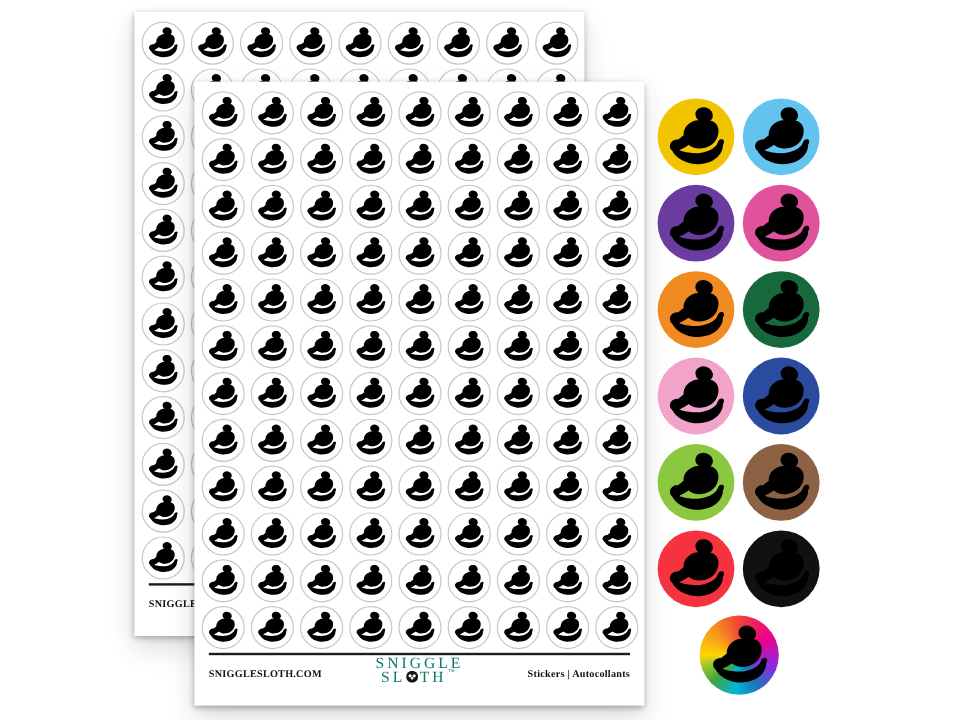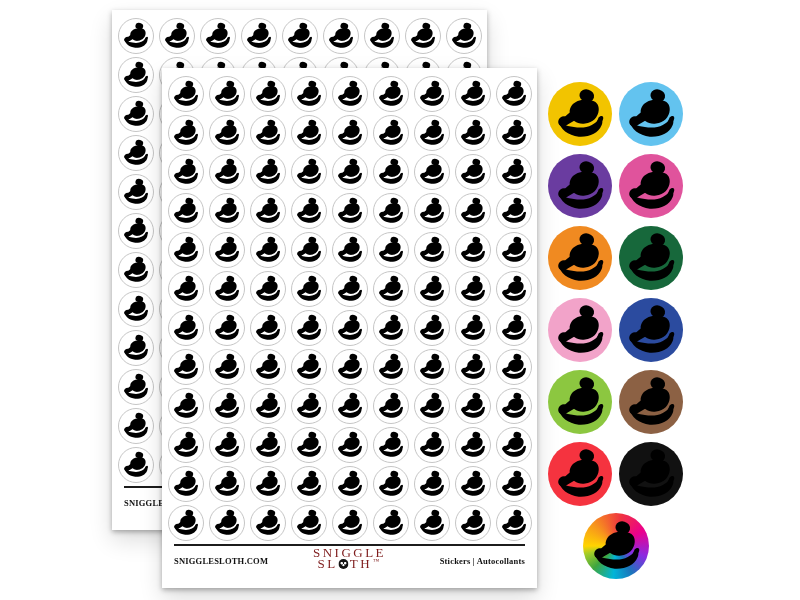--- a/index.html
+++ b/index.html
@@ -20,21 +20,21 @@
            color:#1a1a1a;--fill:#ffffff;}
   .sticker svg{width:30px;height:30px;}
 
   
   .sheet-footer{margin:auto 12px 10px;border-top:2px solid #1c1c1c;position:relative;
                 display:flex;align-items:flex-start;justify-content:space-between;
                 height:28px;padding-top:4px;}
   .footer-site,.footer-right{font-family:"Liberation Serif",serif;font-weight:bold;
                 font-size:8.5px;letter-spacing:.2px;color:#111;white-space:nowrap;margin-top:6px;}
   .logo{position:absolute;left:50%;top:2px;transform:translateX(-50%);text-align:center;
-        font-family:"Liberation Serif",serif;color:#7f1d1d;white-space:nowrap;}
+        font-family:"Liberation Serif",serif;color:#0f766e;white-space:nowrap;}
   .logo .l1{font-size:13px;letter-spacing:2.5px;line-height:10px;display:block;}
   .logo .l2{font-size:13px;letter-spacing:2.5px;line-height:12px;display:flex;
             align-items:center;justify-content:center;gap:1px;}
   .sloth-o{display:inline-block;width:10px;height:10px;border-radius:50%;
         background:radial-gradient(circle at 33% 42%,#fff 0 .8px,transparent 1.7px),
                    radial-gradient(circle at 67% 42%,#fff 0 .8px,transparent 1.7px),
                    radial-gradient(circle at 50% 62%,#fff 0 .7px,transparent 1.4px),#141414;}
   .tm{font-size:6px;line-height:6px;align-self:flex-start;}
 
   

